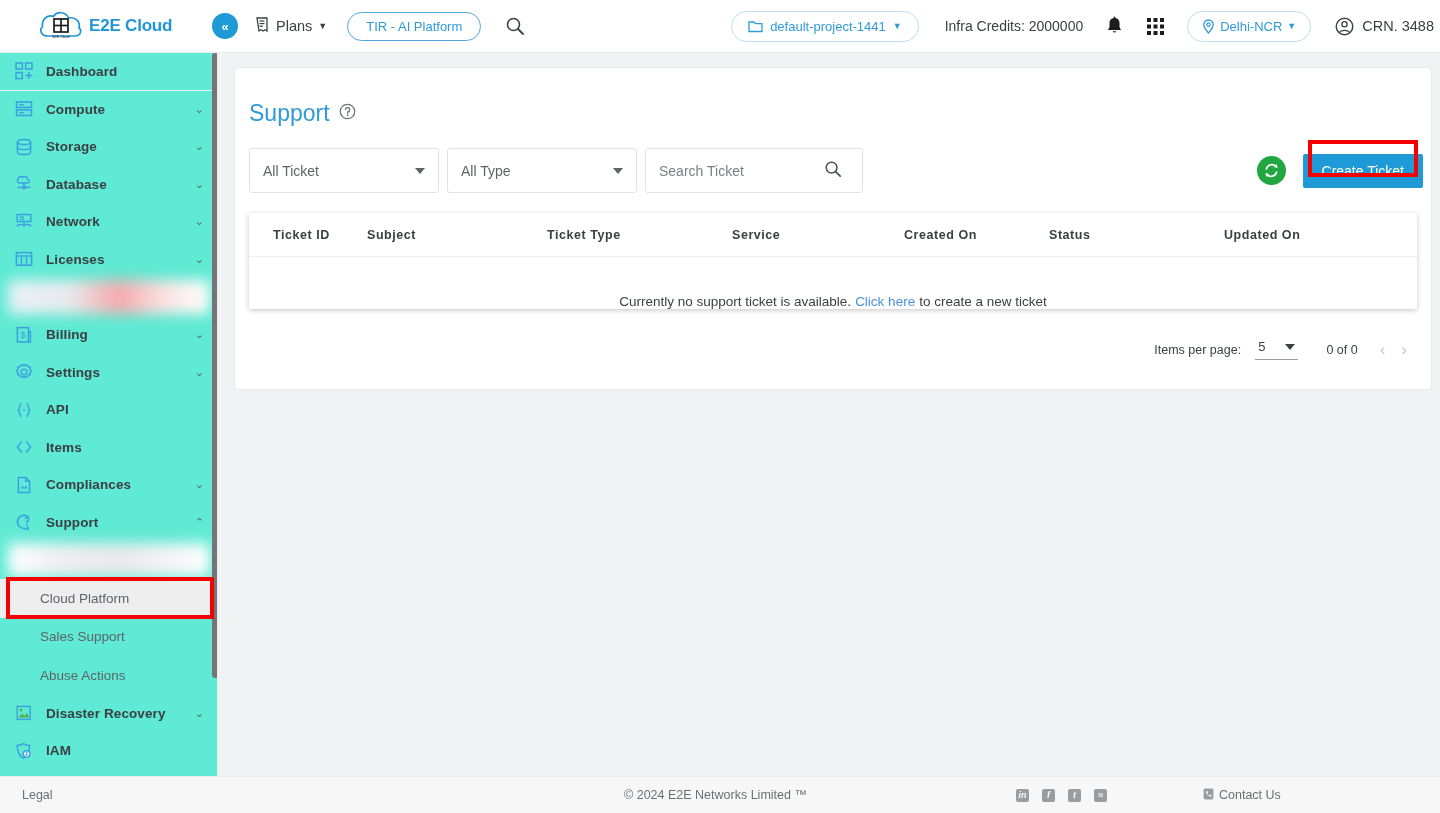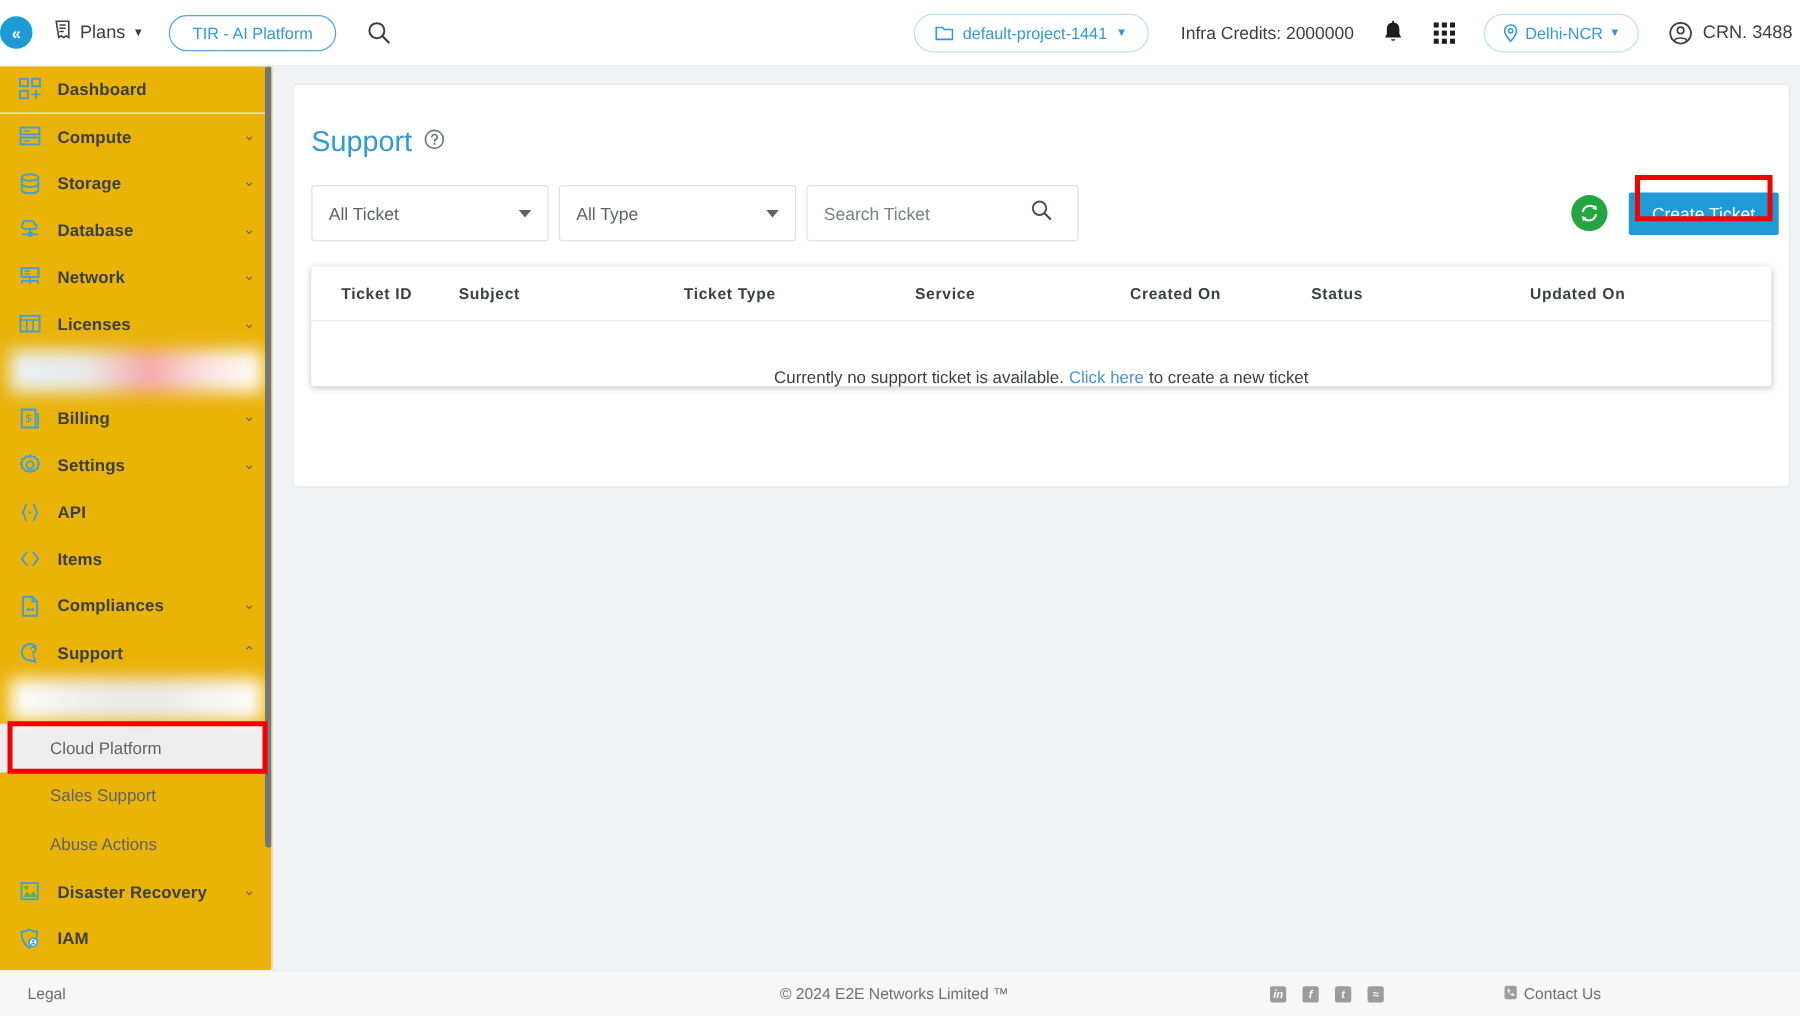--- a/index.html
+++ b/index.html
@@ -57,21 +57,21 @@
     border: 1px solid #bcdff4; border-radius: 19px;
     padding: 7px 14px; font-size: 13px; color: #2f9ad8; cursor: pointer;
     margin-left: 22px;
   }
   .crn { display: flex; align-items: center; gap: 8px; margin-left: 24px; font-size: 14.5px; color: #3c4043; cursor: pointer; }
 
   
   #sidebar {
     position: absolute; top: 53px; left: 0;
     width: 218px; height: 723px;
-    background: #eab308;
+    background: #5eead4;
     border-right: 1px solid #e9ecef;
     overflow: hidden;
     z-index: 10;
   }
   #sidebar-scroll { position:absolute; top:0; left:0; width:218px; height:723px; }
   .nav-item {
     height: 37.5px; display: flex; align-items: center;
     padding: 0 14px 0 12px; cursor: pointer; position: relative;
   }
   .nav-item.has-sep { border-bottom: 1px solid #eef0f2; }
@@ -178,20 +178,32 @@
   .soc { width: 13px; height: 13px; background: #9a9da0; border-radius: 2px; cursor: pointer;
          color: #f7f7f7; font-size: 9px; display:flex;align-items:center;justify-content:center;
          font-family: "Liberation Sans", sans-serif; font-weight: bold; }
   .contact { position: absolute; left: 1203px; display: flex; align-items: center; gap: 5px; cursor: pointer; }
 </style>
 </head>
 <body>
 
 <div id="header">
 
+  <div id="logo-area">
+    <span class="logo-mark">
+      <svg width="46" height="34" viewBox="0 0 46 34">
+        <path d="M10 27 C3 27 1 21 4.5 17.5 C3.5 10 10 5 15.5 7.5 C19 2 28 2.5 30.5 9 C38 7.5 42.5 13 41 19 C44 21 43 27 37 27 Z" fill="none" stroke="#2196d6" stroke-width="1.7"></path>
+        <rect x="16" y="10" width="14" height="13" fill="none" stroke="#1c1c1c" stroke-width="1.7"></rect>
+        <line x1="23" y1="10" x2="23" y2="23" stroke="#1c1c1c" stroke-width="1.7"></line>
+        <line x1="16" y1="16.5" x2="30" y2="16.5" stroke="#1c1c1c" stroke-width="1.7"></line>
+        <text x="23" y="28.5" font-size="3.6" fill="#1c1c1c" text-anchor="middle" font-family="Liberation Sans, sans-serif">E2E Cloud</text>
+      </svg>
+    </span>
+    <span class="logo-text">E2E Cloud</span>
+  </div>
 
   <div class="collapse-btn">«</div>
 
   <div class="plans-wrap">
     <span>
       <svg width="17" height="17" viewBox="0 0 17 17">
         <path d="M3 2 h10 v13 l-2-1.3 l-2 1.3 l-2-1.3 l-2 1.3 Z" fill="none" stroke="#3c4043" stroke-width="1.3"></path>
         <line x1="5.5" y1="5" x2="10.5" y2="5" stroke="#3c4043" stroke-width="1.2"></line>
         <line x1="5.5" y1="7.6" x2="10.5" y2="7.6" stroke="#3c4043" stroke-width="1.2"></line>
         <line x1="5.5" y1="10.2" x2="9" y2="10.2" stroke="#3c4043" stroke-width="1.2"></line>
@@ -513,20 +525,30 @@
         <span class="th" style="width:175px">Status</span>
         <span class="th" style="width:140px">Updated On</span>
       </div>
       <div class="empty-row">
         <span>Currently no support ticket is available.</span>
         <a href="#" style="margin:0 4px">Click here</a>
         <span>to create a new ticket</span>
       </div>
     </div>
 
+    <div class="pager">
+      <span class="pager-label">Items per page:</span>
+      <span class="pp-select">
+        <span>5</span>
+        <span class="pp-caret"></span>
+      </span>
+      <span class="range">0 of 0</span>
+      <span class="pg-arrow">‹</span>
+      <span class="pg-arrow" style="margin-left:16px">›</span>
+    </div>
 
   </div>
 </div>
 
 <div class="hl-box" style="left:1308px; top:140px; width:110px; height:37px;"></div>
 
 <div id="footer">
   <span class="legal">Legal</span>
   <span class="copy">
     <span>© 2024</span>

